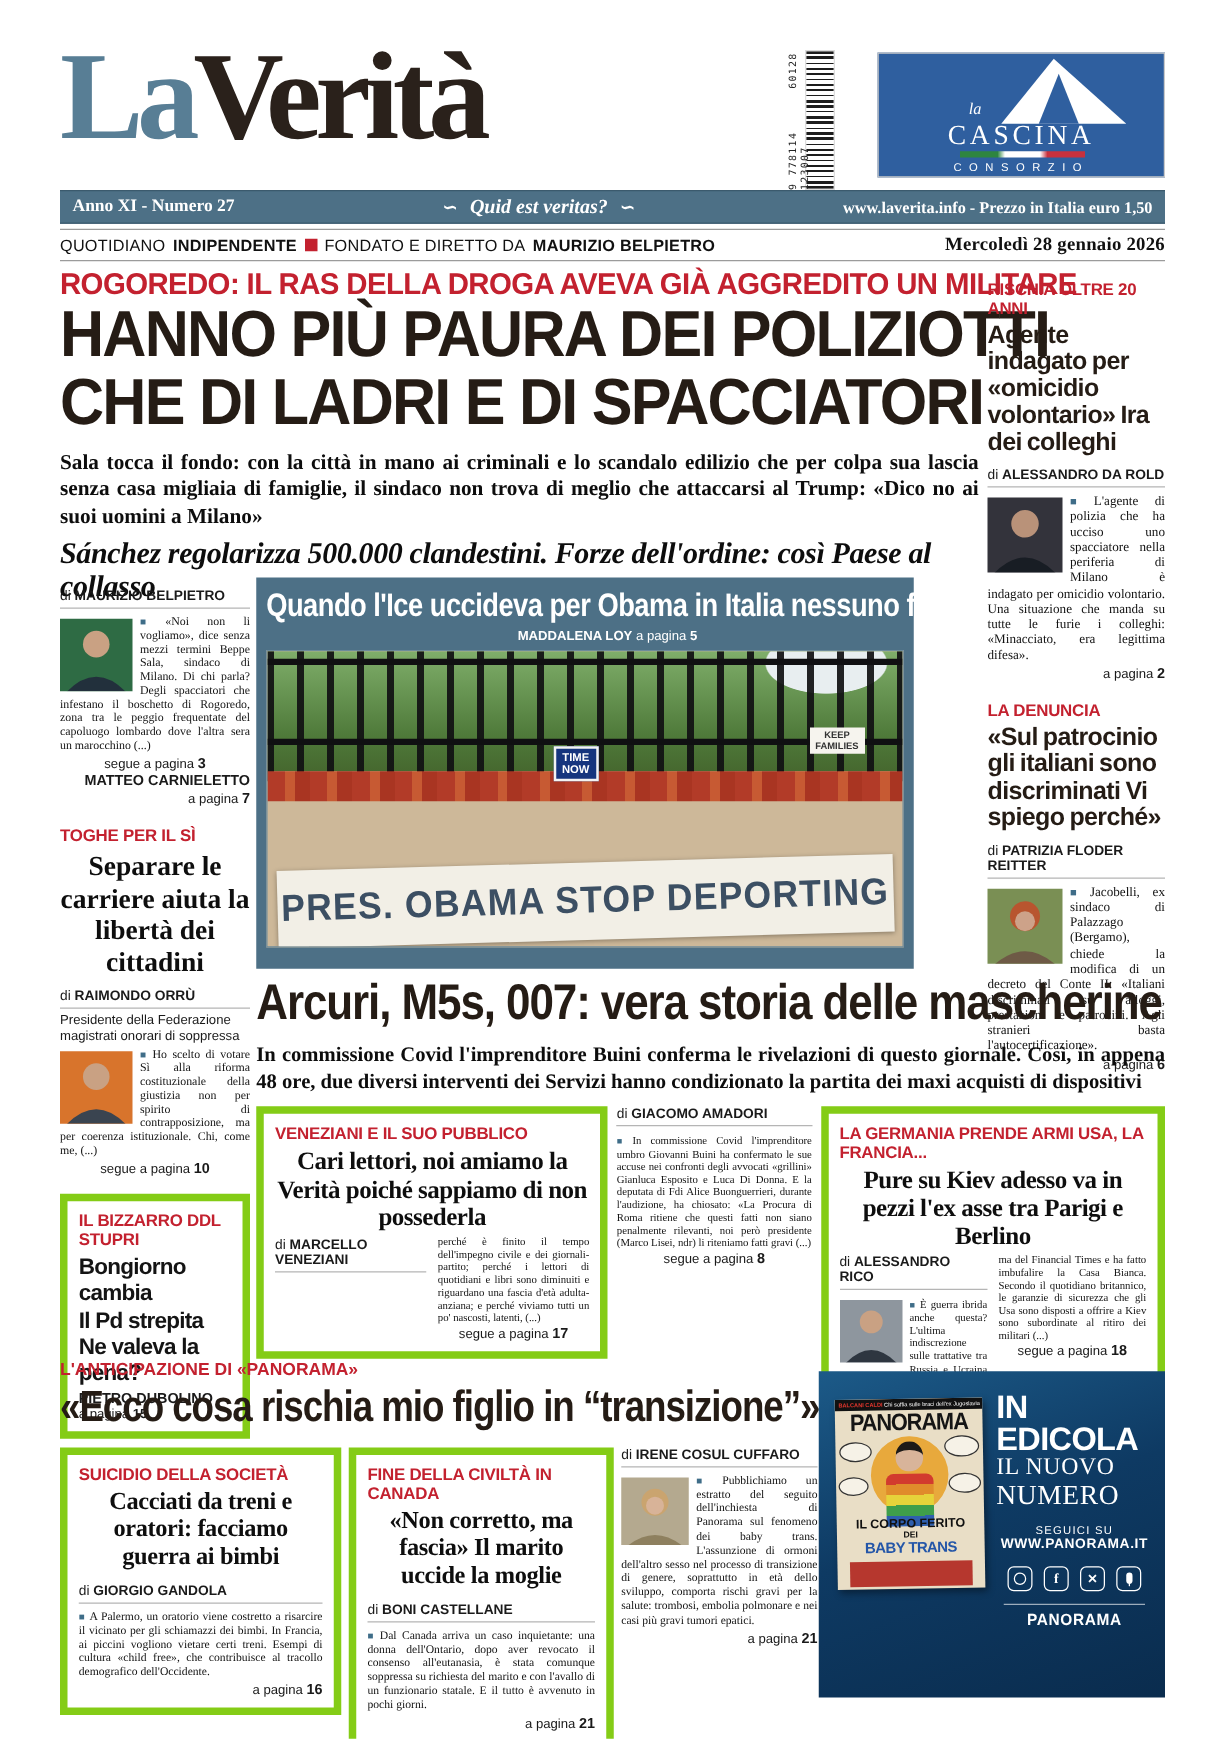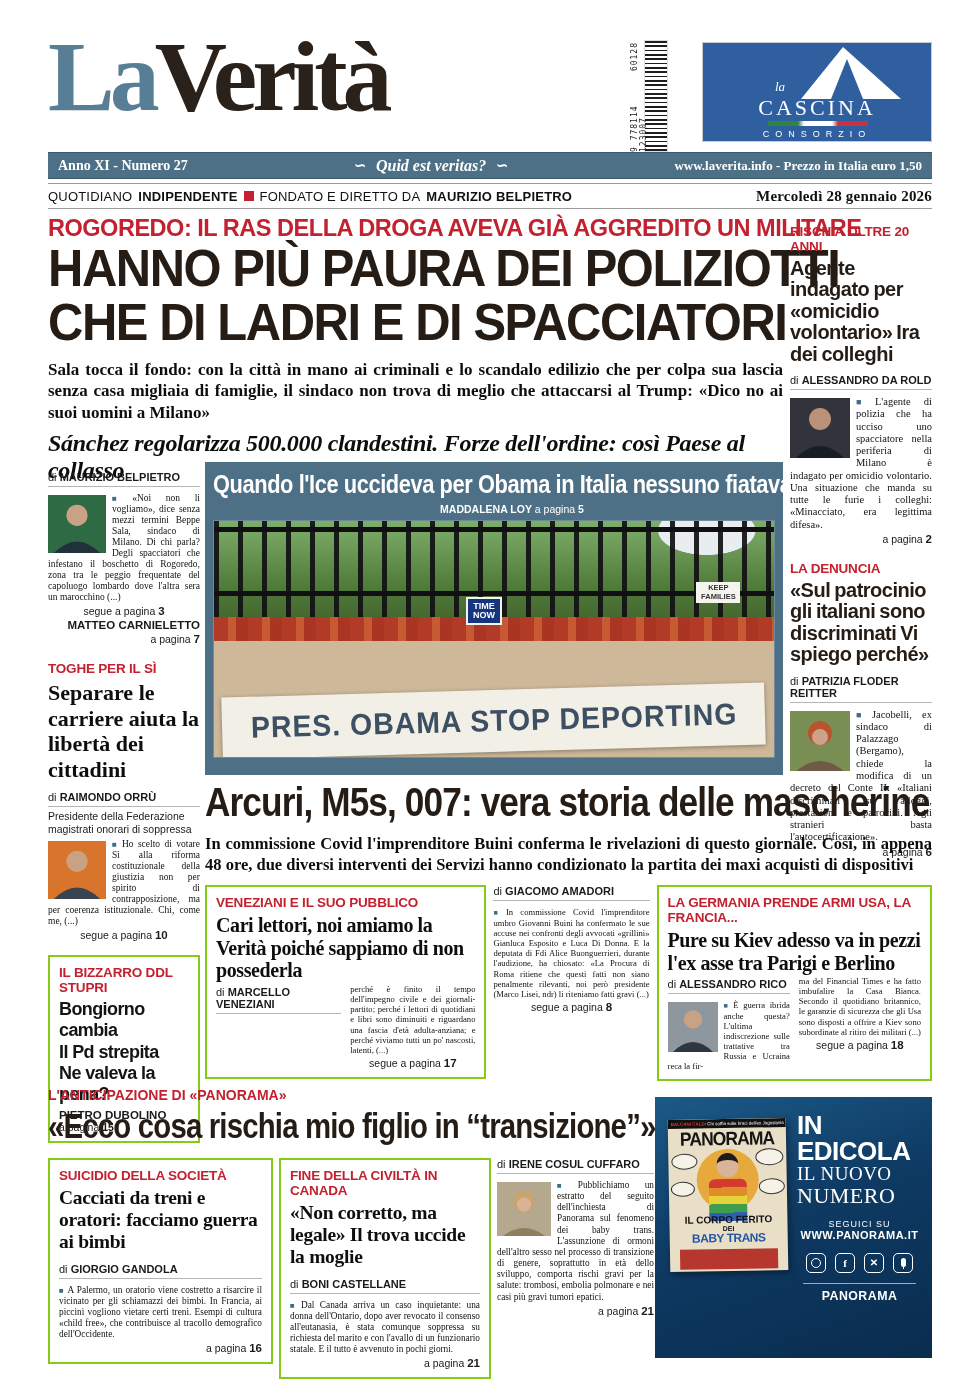--- a/index.html
+++ b/index.html
@@ -55,41 +55,41 @@
   .role { font-size:10.5px; line-height:1.18; margin-top:-3px; margin-bottom:4px; }
   .txt { font-family:"Liberation Serif",serif; text-align:justify; color:#121212; }
   .sq { color:#3f6d88; font-family:"Liberation Sans",sans-serif; font-size:0.85em; margin-right:3px; }
   .segue { font-size:10.5px; text-align:center; margin-top:2px; }
   .segue .pg, .pageref .pg { font-weight:bold; font-size:11.5px; }
   .pageref { font-size:10.5px; text-align:right; margin-top:2px; }
   .portrait { float:left; margin:2px 6px 2px 0; position:relative; overflow:hidden; }
   .portrait svg { display:block; }
 
   .h-cond { font-weight:bold; color:var(--ink); letter-spacing:-0.5px; word-spacing:-1px; }
-  .h-serif { font-family:"Liberation Serif",serif; font-weight:bold; color:#0e0e0e; }
-  .boxed { border:2px solid #84cc16; padding:8px 9px; background:#fff; }
+  .h-serif { font-family:"Liberation Serif",serif; font-weight:bold; color:#0e0e0e;text-align:center; }
+  .boxed { border:6px solid #84cc16; padding:8px 9px; background:#fff; }
 
   
   #left-col { left:48px; top:462px; width:152px; }
   #left-col .txt { font-size:9.5px; line-height:1.16; }
   .extra-name { font-weight:bold; font-size:11.5px; text-align:right; margin-top:2px; }
   .toghe-h { font-size:22px; line-height:1.16; margin:2px 0 4px; }
   .bizzarro { margin-top:14px; }
   .biz-line { font-weight:bold; font-size:18px; line-height:1.18; letter-spacing:-0.6px; color:#141414; }
   .biz-author { font-weight:bold; font-size:11.5px; margin-top:4px; }
   .biz-page { font-size:10.5px; }
   .biz-page .pg { font-weight:bold; }
 
   #right-col { left:790px; top:224px; width:142px; }
   #right-col .h-cond { font-size:20px; line-height:1.07; margin-bottom:2px; }
   #right-col .txt { font-size:10.5px; line-height:1.17; }
   #right-col section + section { margin-top:16px; }
 
   
-  #photo-box { left:205px; top:462px; width:578px; height:313px; background:var(--steel); padding:7px 8px; }
+  #photo-box { left:205px; top:462px; width:526px; height:313px; background:var(--steel); padding:7px 8px; }
   .pb-h { color:#fff; font-weight:bold; font-size:26px; letter-spacing:-0.5px; white-space:nowrap; transform:scaleX(0.84); transform-origin:0 50%; }
   .pb-by { text-align:center; color:#fff; font-size:10.5px; margin:3px 0 5px; }
   .pb-by .nm { font-weight:bold;padding-left:36px; }
   .pb-by .pg { font-weight:bold; }
   .photo { position:relative; height:238px; background:#cdb899; overflow:hidden; border:1px solid #6d8b9b; }
   .ph-trees { position:absolute; left:0; right:0; top:0; height:96px;
     background:radial-gradient(ellipse 120px 60px at 88% 10%, #e8eef0 0 40%, transparent 41%), linear-gradient(180deg,#7fae6a,#4f7a3a 70%,#46682f); }
   .ph-fence { position:absolute; left:0; right:0; top:0; height:104px;
     background:repeating-linear-gradient(90deg, rgba(16,16,18,0.92) 0 5px, transparent 5px 24px); }
   .ph-rail1 { position:absolute; left:0; right:0; top:6px; height:5px; background:#101012; }
@@ -413,21 +413,21 @@
         <span class="nm">GIORGIO GANDOLA</span>
       </div>
       <div class="txt">
         <span class="sq">■</span><span>A Palermo, un oratorio viene costretto a risarcire il vicinato per gli schiamazzi dei bimbi. In Francia, ai piccini vogliono vietare certi treni. Esempi di cultura «child free», che contribuisce al tracollo demografico dell'Occidente.</span>
       </div>
       <div class="pageref"><span>a pagina</span> <span class="pg">16</span></div>
     </article>
 
     <article class="boxed col-can">
       <div class="kick">FINE DELLA CIVILTÀ IN CANADA</div>
-      <div class="h-serif bot-hs">«Non corretto, ma legale» Il trova uccide la moglie</div>
+      <div class="h-serif bot-hs">«Non corretto, ma fascia» Il marito uccide la moglie</div>
       <div class="byline">
         <span>di</span>
         <span class="nm">BONI CASTELLANE</span>
       </div>
       <div class="txt">
         <span class="sq">■</span><span>Dal Canada arriva un caso inquietante: una donna dell'Ontario, dopo aver revocato il consenso all'eutanasia, è stata comunque soppressa su richiesta del marito e con l'avallo di un funzionario statale. E il tutto è avvenuto in pochi giorni.</span>
       </div>
       <div class="pageref"><span>a pagina</span> <span class="pg">21</span></div>
     </article>
 

